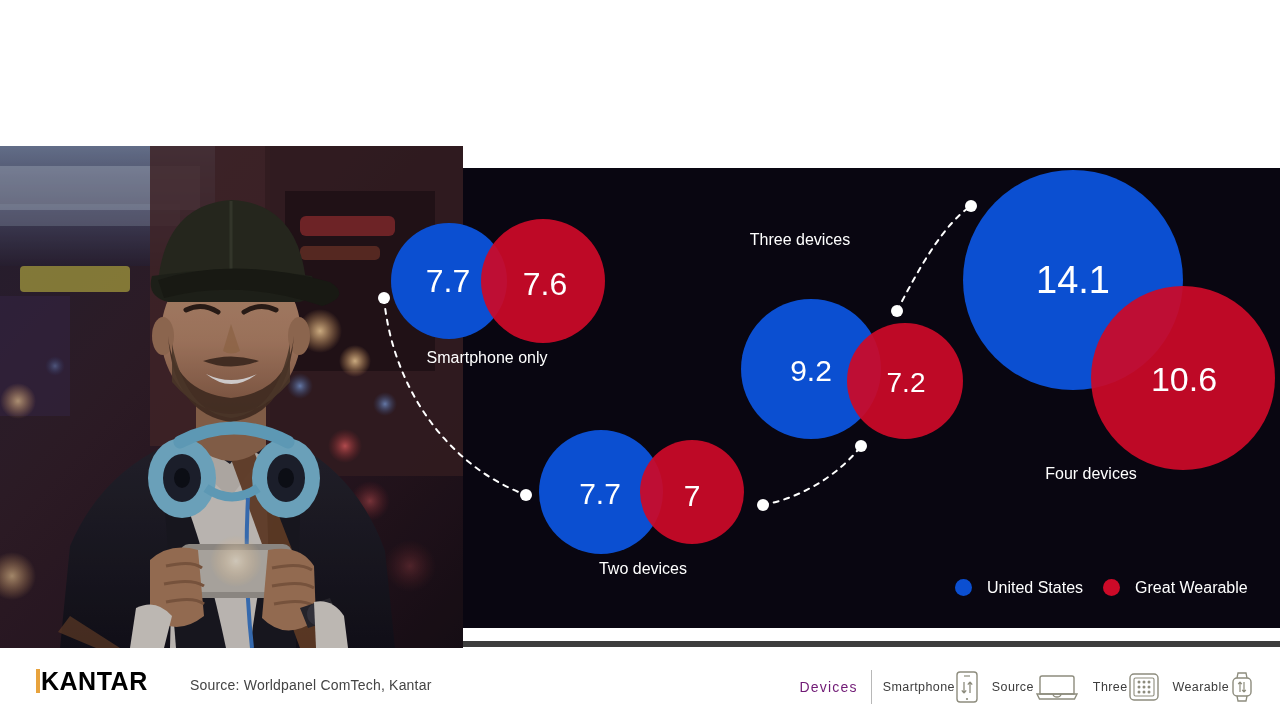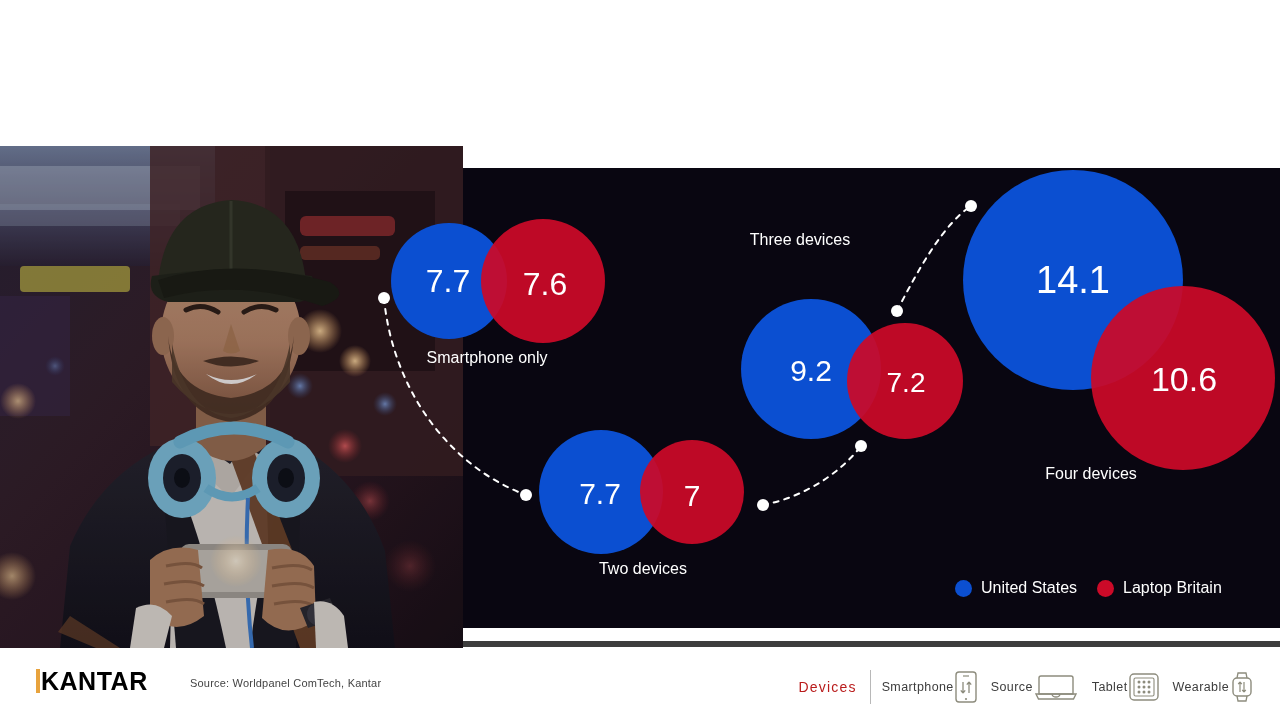--- a/index.html
+++ b/index.html
@@ -44,46 +44,46 @@
   }
   .grp-label{
     fill:#ffffff;font-family:"Liberation Sans", sans-serif;
     font-size:16px;text-anchor:middle;
   }
 
   
   .legend{
     position:absolute;left:955px;top:579px;display:flex;align-items:center;gap:20px;
   }
-  .legend-item{display:flex;align-items:center;gap:9px;}
+  .legend-item{display:flex;gap:15px;}
   .legend-dot{width:17px;height:17px;border-radius:50%;display:block;}
   .legend-text{color:#ffffff;font-size:16px;white-space:nowrap;}
 
   
   .gray-rule{
     position:absolute;left:463px;top:641px;width:817px;height:6px;background:#3d3d3d;
   }
 
   
   .footer{position:absolute;left:0;top:648px;width:1280px;height:89px;background:#ffffff;}
   .kantar{
     position:absolute;left:36px;top:21px;display:flex;align-items:center;
   }
   .kantar-bar{width:4px;height:24px;background:#e8a33d;display:block;margin-right:1px;}
   .kantar-word{
     font-size:25px;font-weight:bold;color:#000;letter-spacing:0.5px;line-height:24px;
   }
   .source{
-    position:absolute;left:190px;top:29px;font-size:11px;color:#444;letter-spacing:0.2px;
+    position:absolute;left:190px;top:29px;font-size:14px;color:#444;letter-spacing:0.2px;
   }
 
   .devices-row{
     position:absolute;right:12px;top:22px;display:flex;align-items:center;
   }
-  .devices-word{font-size:14px;color:#b91c1c;letter-spacing:1.2px;padding-right:13px;}
+  .devices-word{font-size:14px;color:#701a75;letter-spacing:1.2px;padding-right:13px;}
   .dev-sep{width:1px;height:34px;background:#b8b8b8;margin-right:11px;}
   .dev-item{display:flex;align-items:center;gap:0;margin-right:13px;}
   .dev-label{font-size:12.5px;color:#3d3d3d;letter-spacing:0.4px;white-space:nowrap;}
   .dev-ico{display:block;}
 </style>
 </head>
 <body>
 
 <div id="slide">
 
@@ -282,21 +282,21 @@
     </svg>
   </div>
 
   <div class="legend">
     <div class="legend-item">
       <span class="legend-dot" style="background:#0b4fd1"></span>
       <span class="legend-text">United States</span>
     </div>
     <div class="legend-item">
       <span class="legend-dot" style="background:#cc0a28"></span>
-      <span class="legend-text">Laptop Britain</span>
+      <span class="legend-text">Great Wearable</span>
     </div>
   </div>
 
   <div class="gray-rule"></div>
 
   <div class="footer">
 
     <div class="kantar">
       <span class="kantar-bar"></span>
       <span class="kantar-word">KANTAR</span>
@@ -322,21 +322,21 @@
       <div class="dev-item">
         <span class="dev-label">Source</span>
         <svg class="dev-ico" width="46" height="30" viewBox="0 0 46 30">
           <path d="M8 4 h30 a2 2 0 0 1 2 2 v16 h-34 v-16 a2 2 0 0 1 2 -2 z" fill="none" stroke="#8d8c7d" stroke-width="1.4"></path>
           <path d="M3 22 h40 l-2.5 5 h-35 z" fill="none" stroke="#8d8c7d" stroke-width="1.4"></path>
           <path d="M19 22 a4 3 0 0 0 8 0" fill="none" stroke="#8d8c7d" stroke-width="1.3"></path>
         </svg>
       </div>
 
       <div class="dev-item">
-        <span class="dev-label">Tablet</span>
+        <span class="dev-label">Three</span>
         <svg class="dev-ico" width="32" height="30" viewBox="0 0 32 30">
           <rect x="2" y="2" width="28" height="26" rx="4" fill="none" stroke="#8d8c7d" stroke-width="1.4"></rect>
           <rect x="6" y="6" width="20" height="18" rx="1.5" fill="none" stroke="#8d8c7d" stroke-width="1.1"></rect>
           <g fill="#8d8c7d">
             <circle cx="11" cy="10" r="1.5"></circle>
               <circle cx="16" cy="10" r="1.5"></circle>
               <circle cx="21" cy="10" r="1.5"></circle>
             <circle cx="11" cy="15" r="1.5"></circle>
               <circle cx="16" cy="15" r="1.5"></circle>
               <circle cx="21" cy="15" r="1.5"></circle>

